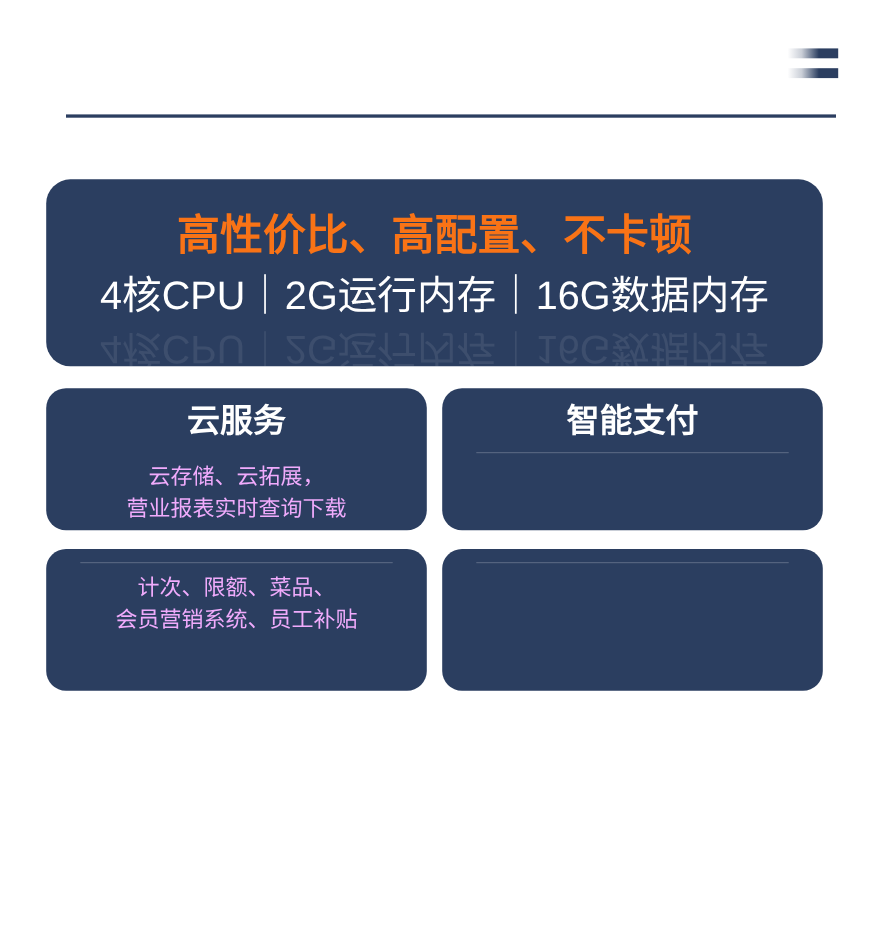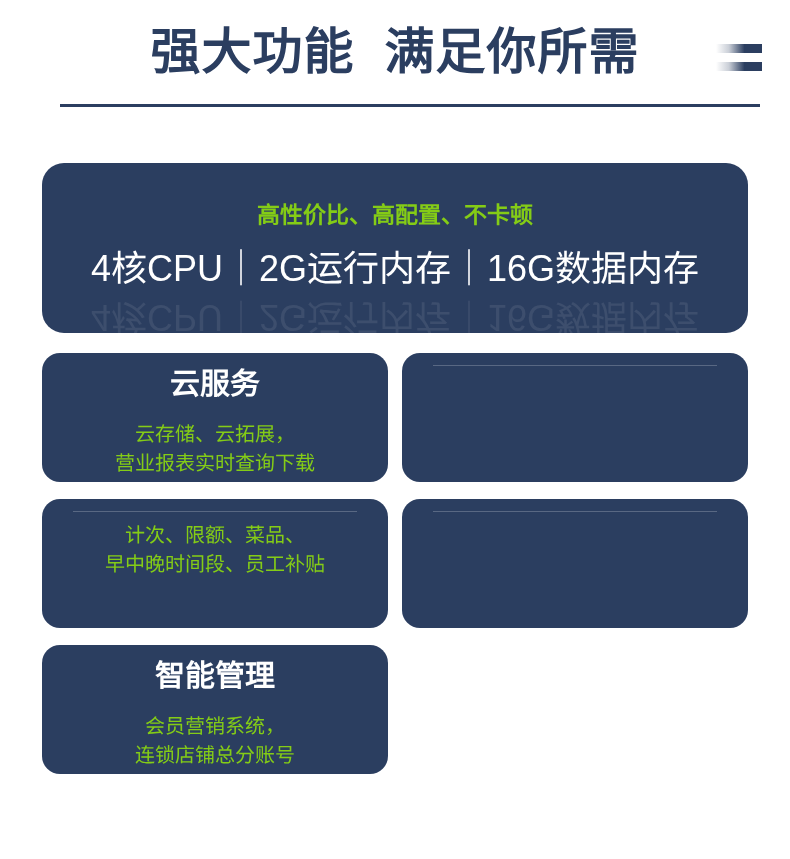--- a/index.html
+++ b/index.html
@@ -75,24 +75,24 @@
     background: #2b3e60;
     border-radius: 22px;
     box-sizing: border-box;
     overflow: hidden;
   }
   .hero-line1 {
     position: absolute;
     left: 0; right: 0;
     top: 30px;
     text-align: center;
-    font-size: 23px;
+    font-size: 39px;
     line-height: 44px;
     font-weight: bold;
-    color: #84cc16;
+    color: #f97316;
     white-space: pre;
   }
   .hero-line2 {
     position: absolute;
     left: 0; right: 0;
     top: 83px;
     text-align: center;
     font-size: 36px;
     line-height: 46px;
     font-weight: normal;
@@ -143,32 +143,31 @@
   }
   .card-divider {
     width: 284px;
     height: 1px;
     background: rgba(255,255,255,0.22);
     margin: 4px 0 9px 0;
   }
   .card-desc {
     font-size: 20px;
     line-height: 29px;
-    color: #84cc16;
+    color: #f0abfc;
     text-align: center;
     white-space: pre-line;
   }
 </style>
 </head>
 <body>
 
 <div class="page">
 
   <div class="header">
-    <div class="header-title">强大功能  满足你所需</div>
     <div class="header-mark">
       <span class="bar-1"></span>
       <span class="bar-2"></span>
     </div>
     <div class="header-rule"></div>
   </div>
 
   <div class="hero">
     <div class="hero-line1">高性价比、高配置、不卡顿</div>
     <div class="hero-line2">4核CPU｜2G运行内存｜16G数据内存</div>
@@ -178,35 +177,30 @@
   <div class="grid">
 
     <div class="card">
       <div class="card-title">云服务</div>
       <div class="card-divider"></div>
       <div class="card-desc">云存储、云拓展，
 营业报表实时查询下载</div>
     </div>
 
     <div class="card">
+      <div class="card-title">智能支付</div>
       <div class="card-divider"></div>
     </div>
 
     <div class="card">
       <div class="card-divider"></div>
       <div class="card-desc">计次、限额、菜品、
-早中晚时间段、员工补贴</div>
-    </div>
-
-    <div class="card">
-      <div class="card-divider"></div>
-    </div>
-
-    <div class="card">
-      <div class="card-title">智能管理</div>
-      <div class="card-divider"></div>
-      <div class="card-desc">会员营销系统，
-连锁店铺总分账号</div>
-    </div>
+会员营销系统、员工补贴</div>
+    </div>
+
+    <div class="card">
+      <div class="card-divider"></div>
+    </div>
+
 
 
   </div>
 </div>
 
 </body></html>

